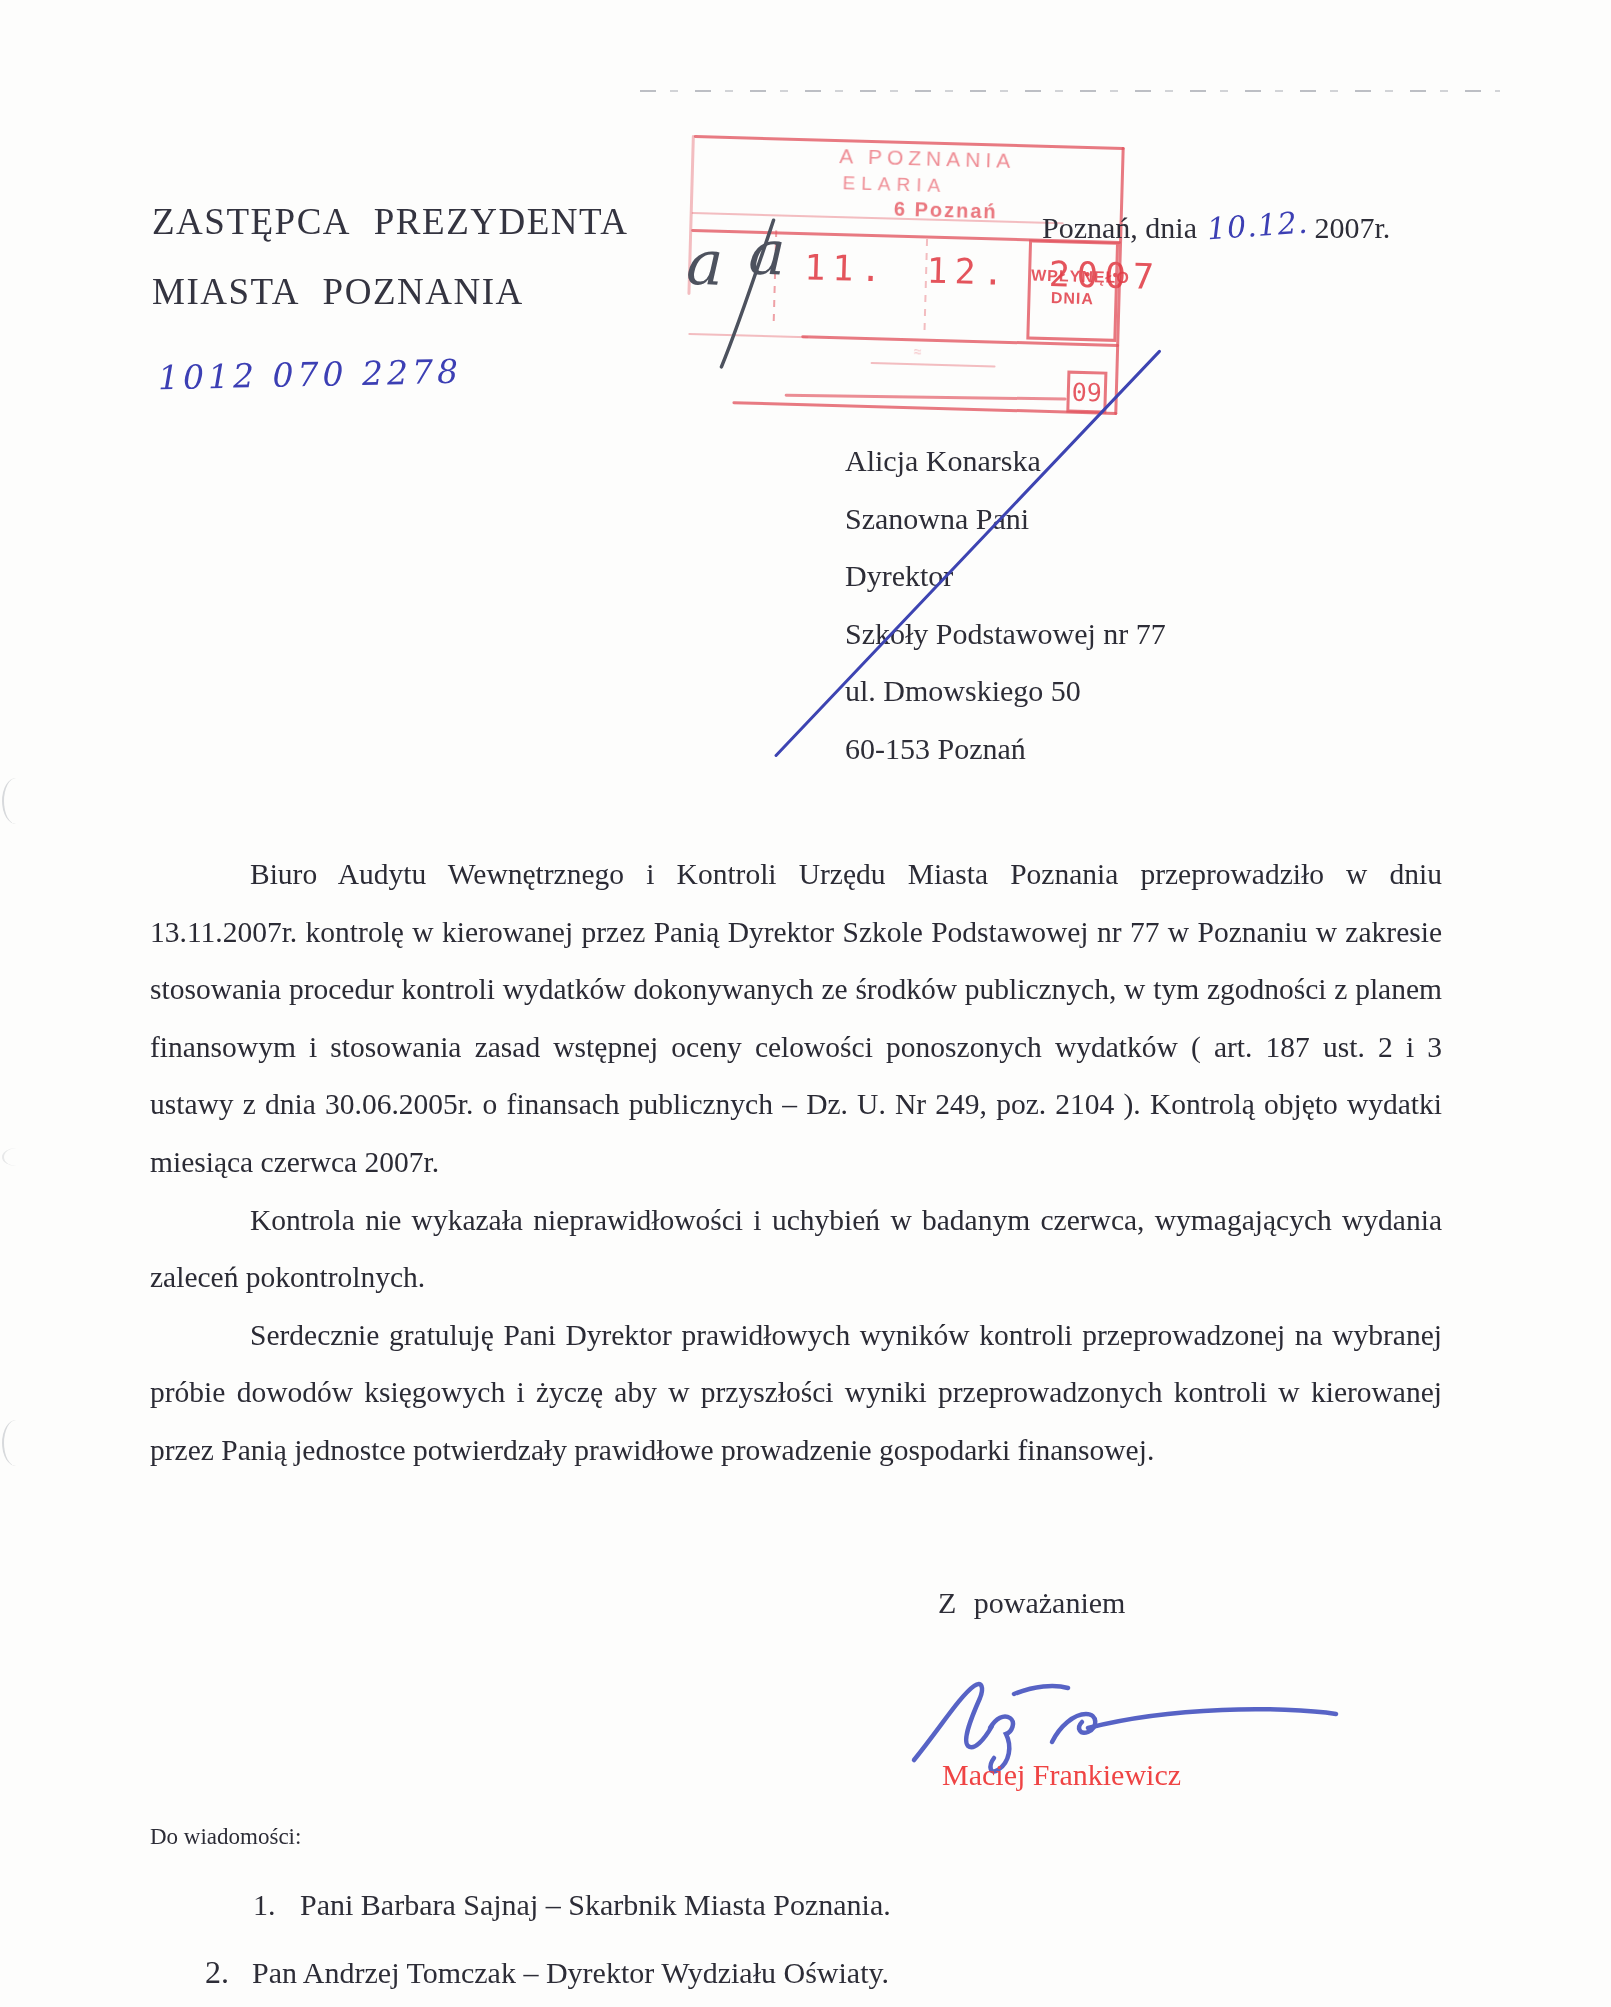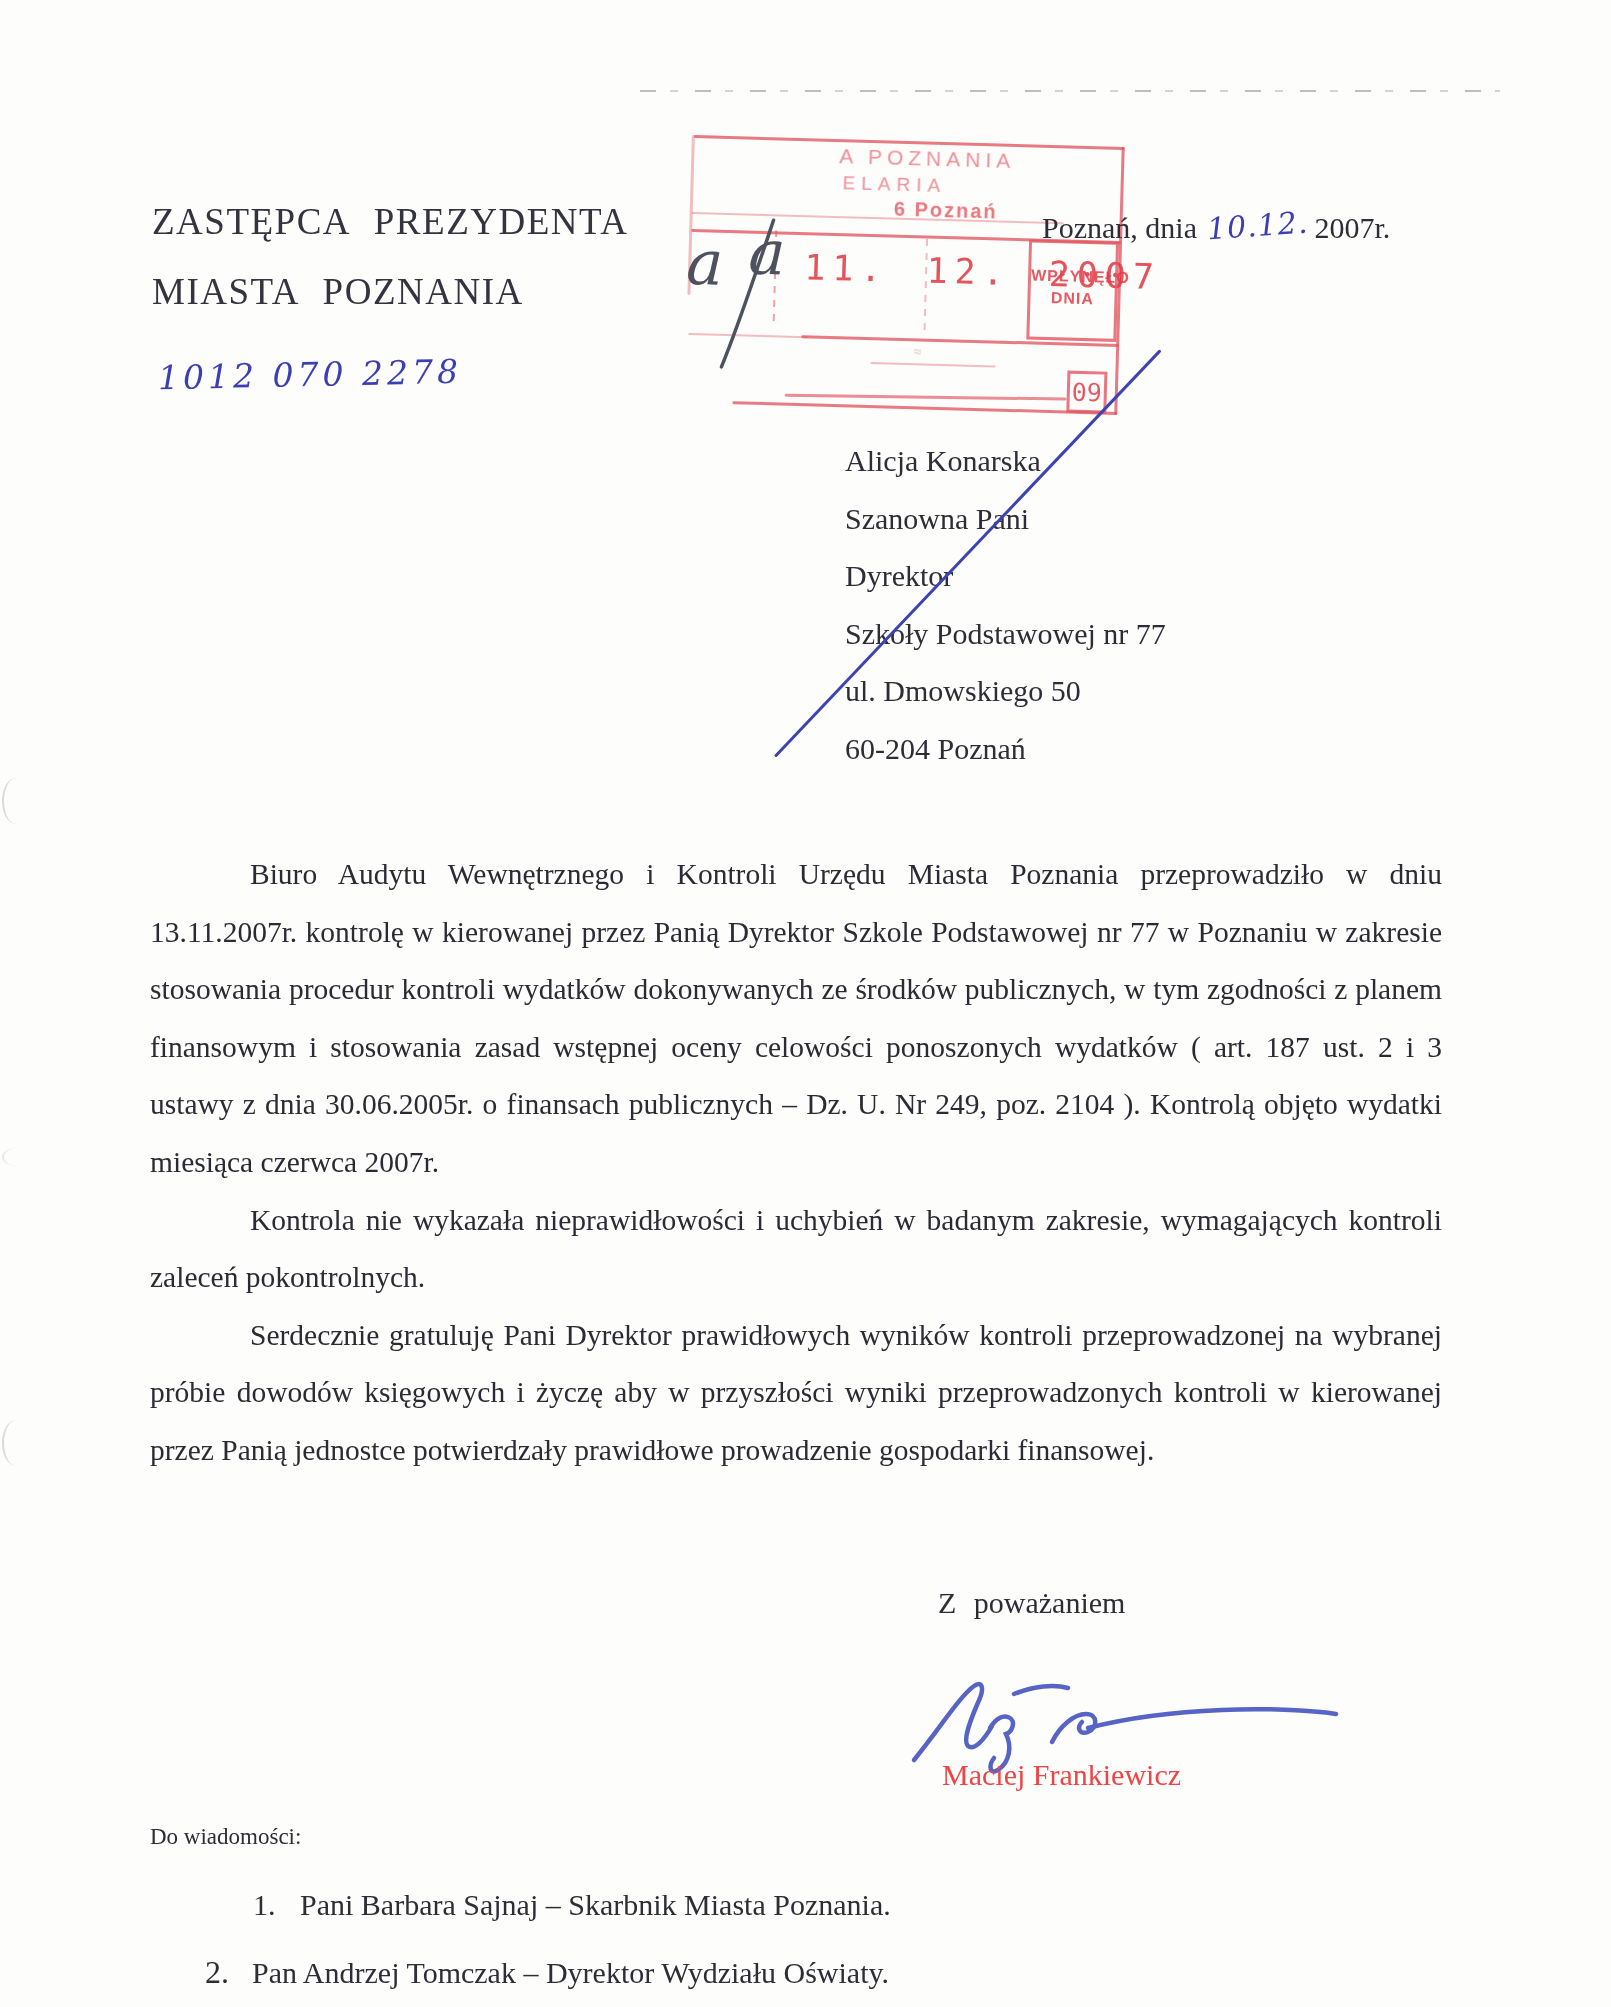--- a/index.html
+++ b/index.html
@@ -181,28 +181,28 @@
 <div class="abs dateline" style="left:1042px;top:210px;">
   <span>Poznań, dnia</span><span class="hand-date">10.12.</span><span>2007r.</span>
 </div>
 
 <div class="abs recipient" style="left:845px;top:432px;">
   <div>Alicja Konarska</div>
   <div>Szanowna Pani</div>
   <div>Dyrektor</div>
   <div>Szkoły Podstawowej nr 77</div>
   <div>ul. Dmowskiego 50</div>
-  <div>60-204 Poznań</div>
+  <div>60-153 Poznań</div>
 </div>
 
 <div class="abs blue-line"></div>
 
 <div class="abs body-text" style="left:150px;top:846px;">
   <p>Biuro Audytu Wewnętrznego i Kontroli Urzędu Miasta Poznania przeprowadziło w dniu 13.11.2007r. kontrolę w kierowanej przez Panią Dyrektor Szkole Podstawowej nr 77 w Poznaniu w zakresie stosowania procedur kontroli wydatków dokonywanych ze środków publicznych, w tym zgodności z planem finansowym i stosowania zasad wstępnej oceny celowości ponoszonych wydatków ( art. 187 ust. 2 i 3 ustawy z dnia 30.06.2005r. o finansach publicznych – Dz. U. Nr 249, poz. 2104 ).  Kontrolą objęto wydatki miesiąca czerwca 2007r.</p>
-  <p>Kontrola nie wykazała nieprawidłowości i uchybień w badanym zakresie, wymagających kontroli zaleceń pokontrolnych.</p>
+  <p>Kontrola nie wykazała nieprawidłowości i uchybień w badanym czerwca, wymagających wydania zaleceń pokontrolnych.</p>
   <p>Serdecznie gratuluję Pani Dyrektor prawidłowych wyników kontroli przeprowadzonej na wybranej próbie dowodów księgowych i życzę aby w przyszłości wyniki przeprowadzonych kontroli w kierowanej przez Panią jednostce potwierdzały prawidłowe prowadzenie gospodarki finansowej.</p>
 </div>
 
 <div class="abs valediction" style="left:938px;top:1586px;">Z poważaniem</div>
 
 <svg class="abs" style="left:902px;top:1668px;" width="445" height="112" viewBox="0 0 445 112">
   <g fill="none" stroke="#4653c0" stroke-width="4.5" stroke-linecap="round" opacity=".9">
     <path d="M12 92 C38 60 58 28 72 18 C80 12 82 20 78 30 C70 48 60 72 66 78 C72 83 82 72 90 58"></path>
     <path d="M88 60 C94 50 102 46 108 50 C114 54 110 64 104 66 C110 78 108 94 96 102 C88 107 86 98 92 90"></path>
     <path d="M112 26 C132 18 152 16 166 20"></path>

